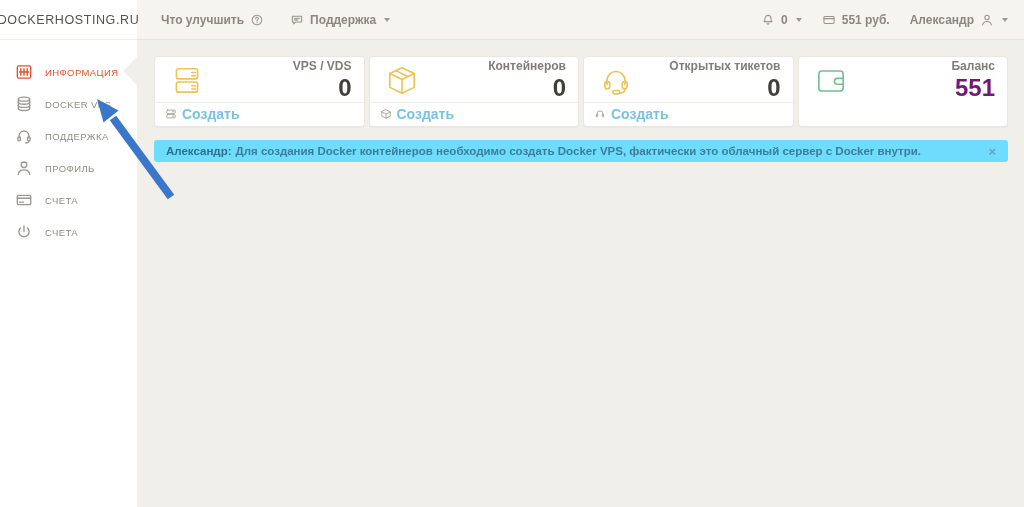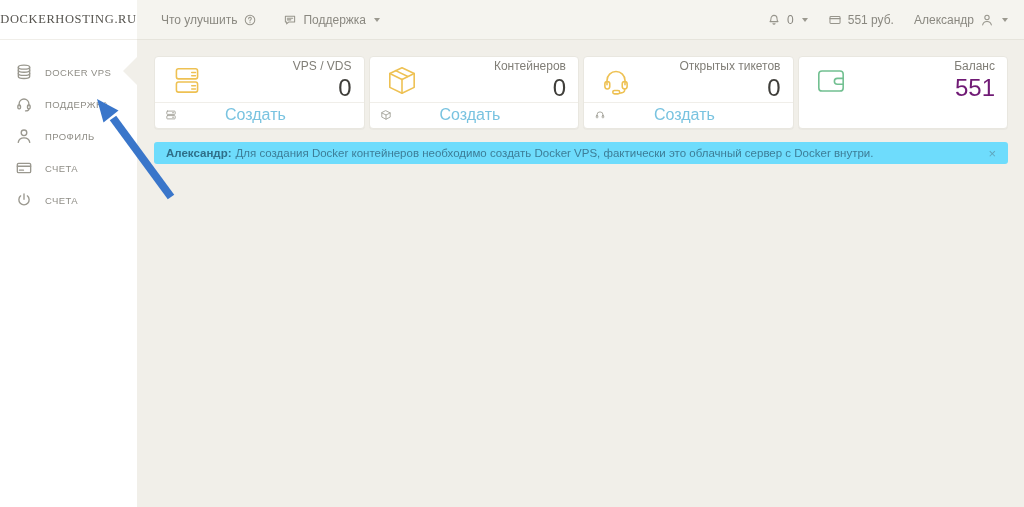--- a/index.html
+++ b/index.html
@@ -4,36 +4,36 @@
 <style>
   * { margin:0; padding:0; box-sizing:border-box; }
   html,body { width:1024px; height:507px; overflow:hidden; }
   body { font-family:"Liberation Sans", sans-serif; background:#f1efe9; position:relative; }
 
   .app { display:flex; width:1024px; height:507px; }
 
   
   .sidebar { width:137px; background:#ffffff; height:507px; flex:0 0 137px; position:relative; z-index:2; }
   .logo { height:40px; display:flex; align-items:center; justify-content:center;
-          font-size:12.5px; letter-spacing:.6px; color:#55534e; border-bottom:1px solid #f0eee9;font-family:Liberation Serif, serif; }
+          font-size:12.5px; letter-spacing:.6px; color:#55534e; border-bottom:1px solid #f0eee9; }
   .nav { padding-top:16px; }
   .nav-item { height:32px; display:flex; align-items:center; gap:12px; padding-left:15px;
               font-size:9.5px; letter-spacing:.4px; color:#8f8d86; cursor:pointer; }
   .nav-item .nicon { width:18px; height:18px; color:#9a988f; display:flex; align-items:center; justify-content:center; }
   .nav-item.active { color:#e4512c; }
   .nav-item.active .nicon { color:#e4512c; }
   .nav-item svg { width:18px; height:18px; }
 
   
   .active-notch { position:absolute; left:123px; top:57px; width:0; height:0; z-index:3;
                   border-top:14px solid transparent; border-bottom:14px solid transparent;
                   border-right:14px solid #f1efe9; }
 
   
-  .main { flex:1; display:flex; flex-direction:column; }
+  .main { flex:1; display:flex; flex-direction:column;font-weight:bold; }
   .topbar { height:40px; background:#f5f4ef; border-bottom:1px solid #e6e4dc;
             display:flex; align-items:center; padding:0 16px 0 24px; color:#8a8880; font-size:12px; }
   .tb-left { display:flex; align-items:center; gap:26px; }
   .tb-right { margin-left:auto; display:flex; align-items:center; gap:20px; }
   .tb-link { display:flex; align-items:center; gap:6px; cursor:pointer; color:#8a8880; }
   .tb-link svg { width:14px; height:14px; color:#97958c; }
   .caret { width:0; height:0; border-left:3.5px solid transparent; border-right:3.5px solid transparent;
            border-top:4px solid #9b998f; display:inline-block; margin-left:2px; }
 
   
@@ -44,21 +44,21 @@
   .card-top { display:flex; align-items:center; padding:9px 12px 7px 14px; height:45px; }
   .card-top svg { width:36px; height:36px; }
   .c-yellow { color:#eec153; }
   .c-green { color:#72c091; }
   .card-meta { margin-left:auto; text-align:right; line-height:1.15; }
   .card-label { font-size:12px; color:#807e77; }
   .card-value { font-size:24px; color:#3f3e3a; }
   .card-value.blue { color:#701a75; }
   .card-foot { border-top:1px solid #f0eee9; padding:3px 10px 4px 10px; display:flex; align-items:center; gap:5px; }
   .card-foot svg { width:12px; height:12px; color:#a3a199; }
-  .card-action { font-size:16px; color:#79c3e0; cursor:pointer;margin-left:43px; }
+  .card-action { font-size:14px; color:#79c3e0; cursor:pointer; }
 
   .banner { margin-top:13px; background:#6edcfc; border-radius:3px; height:22px;
             display:flex; align-items:center; padding:0 12px; font-size:11.5px; color:#3d7d97; }
   .banner b { color:#2f6f8a; margin-right:4px; }
   .banner-close { margin-left:auto; color:#5fa6bd; font-size:13px; cursor:pointer; line-height:1; }
 
   
   .annotation { position:absolute; left:0; top:0; width:1024px; height:507px; pointer-events:none; z-index:5; }
 
   svg.stroke { fill:none; stroke:currentColor; stroke-width:1.5; stroke-linecap:round; stroke-linejoin:round; }
@@ -66,20 +66,29 @@
 </head>
 <body>
 
 <div class="app">
 
   <aside class="sidebar">
     <div class="logo">DOCKERHOSTING.RU</div>
 
     <nav class="nav">
 
+      <div class="nav-item active">
+        <span class="nicon">
+          <svg class="stroke" viewBox="0 0 20 20">
+              <rect x="2.6" y="3.2" width="14.8" height="13.6" rx="1.6"></rect>
+              <path d="M6.4 6.4v7.2M10 6.4v7.2M13.6 6.4v7.2M5 10h10"></path>
+            </svg>
+        </span>
+        <span>ИНФОРМАЦИЯ</span>
+      </div>
 
       <div class="nav-item">
         <span class="nicon">
           <svg class="stroke" viewBox="0 0 20 20">
               <ellipse cx="10" cy="4.6" rx="6.3" ry="2.2"></ellipse>
               <path d="M3.7 4.6v3.5c0 1.2 2.8 2.2 6.3 2.2s6.3-1 6.3-2.2V4.6"></path>
               <path d="M3.7 8.1v3.5c0 1.2 2.8 2.2 6.3 2.2s6.3-1 6.3-2.2V8.1"></path>
               <path d="M3.7 11.6v3.4c0 1.2 2.8 2.2 6.3 2.2s6.3-1 6.3-2.2v-3.4"></path>
             </svg>
         </span>

